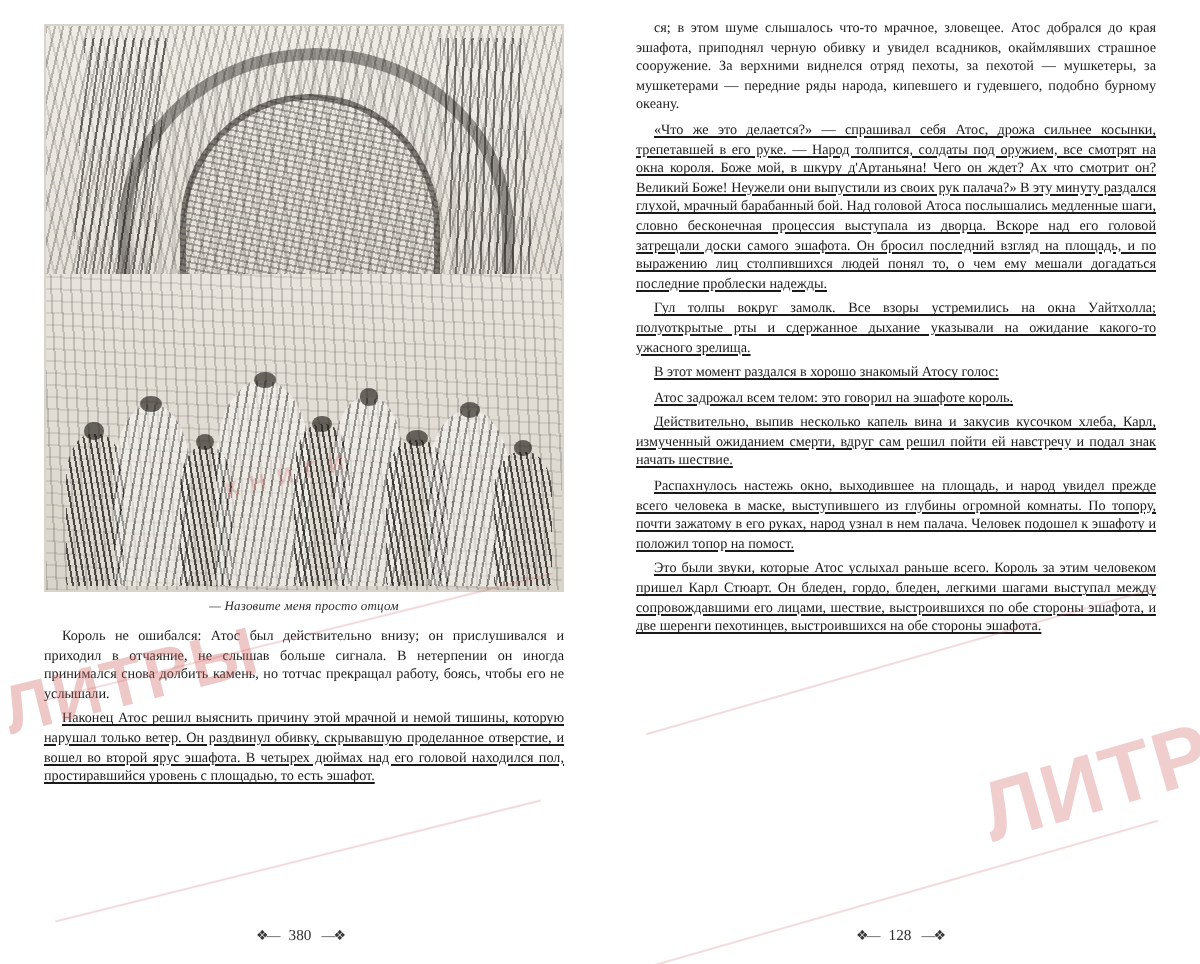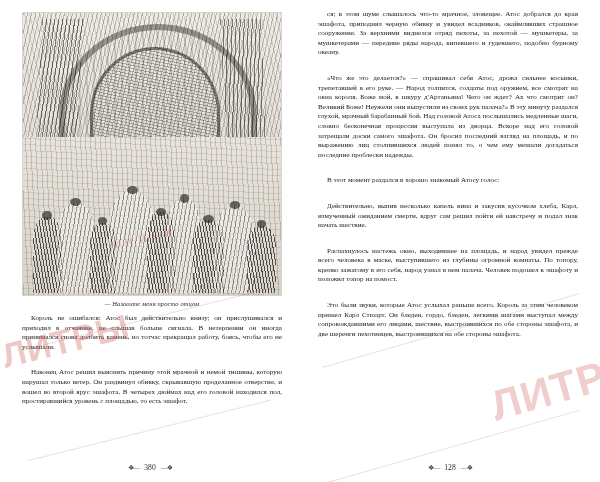--- a/index.html
+++ b/index.html
@@ -127,21 +127,21 @@
     margin: 0;
     text-align: justify;
     text-justify: inter-word;
     font-size: 7.1px;
     line-height: 9.6px;
     text-indent: 9px;
     hyphens: auto;
   }
   .page-left .body-text { margin-top: 7px; }
   .page-right .body-text { margin-top: 0; }
-  .body-text p + p { margin-top: 16px; }
+  .body-text p + p { margin-top: 3px; text-decoration: underline; }
 
   
   .folio {
     position: absolute;
     bottom: 10px;
     left: 0; right: 0;
     display: flex;
     align-items: center;
     justify-content: center;
     gap: 5px;
@@ -255,23 +255,25 @@
       <span class="orn">❖—</span>
       <span>380</span>
       <span class="orn">—❖</span>
     </div>
   </div>
 
   <div class="page page-right">
     <div class="body-text">
       <p>ся; в этом шуме слышалось что-то мрачное, зловещее. Атос добрался до края эшафота, приподнял черную обивку и увидел всадников, окаймлявших страшное сооружение. За верхними виднелся отряд пехоты, за пехотой — мушкетеры, за мушкетерами — передние ряды народа, кипевшего и гудевшего, подобно бурному океану.</p>
       <p>«Что же это делается?» — спрашивал себя Атос, дрожа сильнее косынки, трепетавшей в его руке. — Народ толпится, солдаты под оружием, все смотрят на окна короля. Боже мой, в шкуру д'Артаньяна! Чего он ждет? Ах что смотрит он? Великий Боже! Неужели они выпустили из своих рук палача?» В эту минуту раздался глухой, мрачный барабанный бой. Над головой Атоса послышались медленные шаги, словно бесконечная процессия выступала из дворца. Вскоре над его головой затрещали доски самого эшафота. Он бросил последний взгляд на площадь, и по выражению лиц столпившихся людей понял то, о чем ему мешали догадаться последние проблески надежды.</p>
+      <p>Гул толпы вокруг замолк. Все взоры устремились на окна Уайтхолла; полуоткрытые рты и сдержанное дыхание указывали на ожидание какого-то ужасного зрелища.</p>
       <p>В этот момент раздался в хорошо знакомый Атосу голос:</p>
+      <p>Атос задрожал всем телом: это говорил на эшафоте король.</p>
       <p>Действительно, выпив несколько капель вина и закусив кусочком хлеба, Карл, измученный ожиданием смерти, вдруг сам решил пойти ей навстречу и подал знак начать шествие.</p>
-      <p>Распахнулось настежь окно, выходившее на площадь, и народ увидел прежде всего человека в маске, выступившего из глубины огромной комнаты. По топору, крепко зажатому в его себя, народ узнал в нем палача. Человек подошел к эшафоту и положил топор на помост.</p>
+      <p>Распахнулось настежь окно, выходившее на площадь, и народ увидел прежде всего человека в маске, выступившего из глубины огромной комнаты. По топору, почти зажатому в его руках, народ узнал в нем палача. Человек подошел к эшафоту и положил топор на помост.</p>
       <p>Это были звуки, которые Атос услыхал раньше всего. Король за этим человеком пришел Карл Стюарт. Он бледен, гордо, бледен, легкими шагами выступал между сопровождавшими его лицами, шествие, выстроившихся по обе стороны эшафота, и две шеренги пехотинцев, выстроившихся на обе стороны эшафота.</p>
     </div>
 
     <div class="folio">
       <span class="orn">❖—</span>
       <span>128</span>
       <span class="orn">—❖</span>
     </div>
   </div>
 </div>

